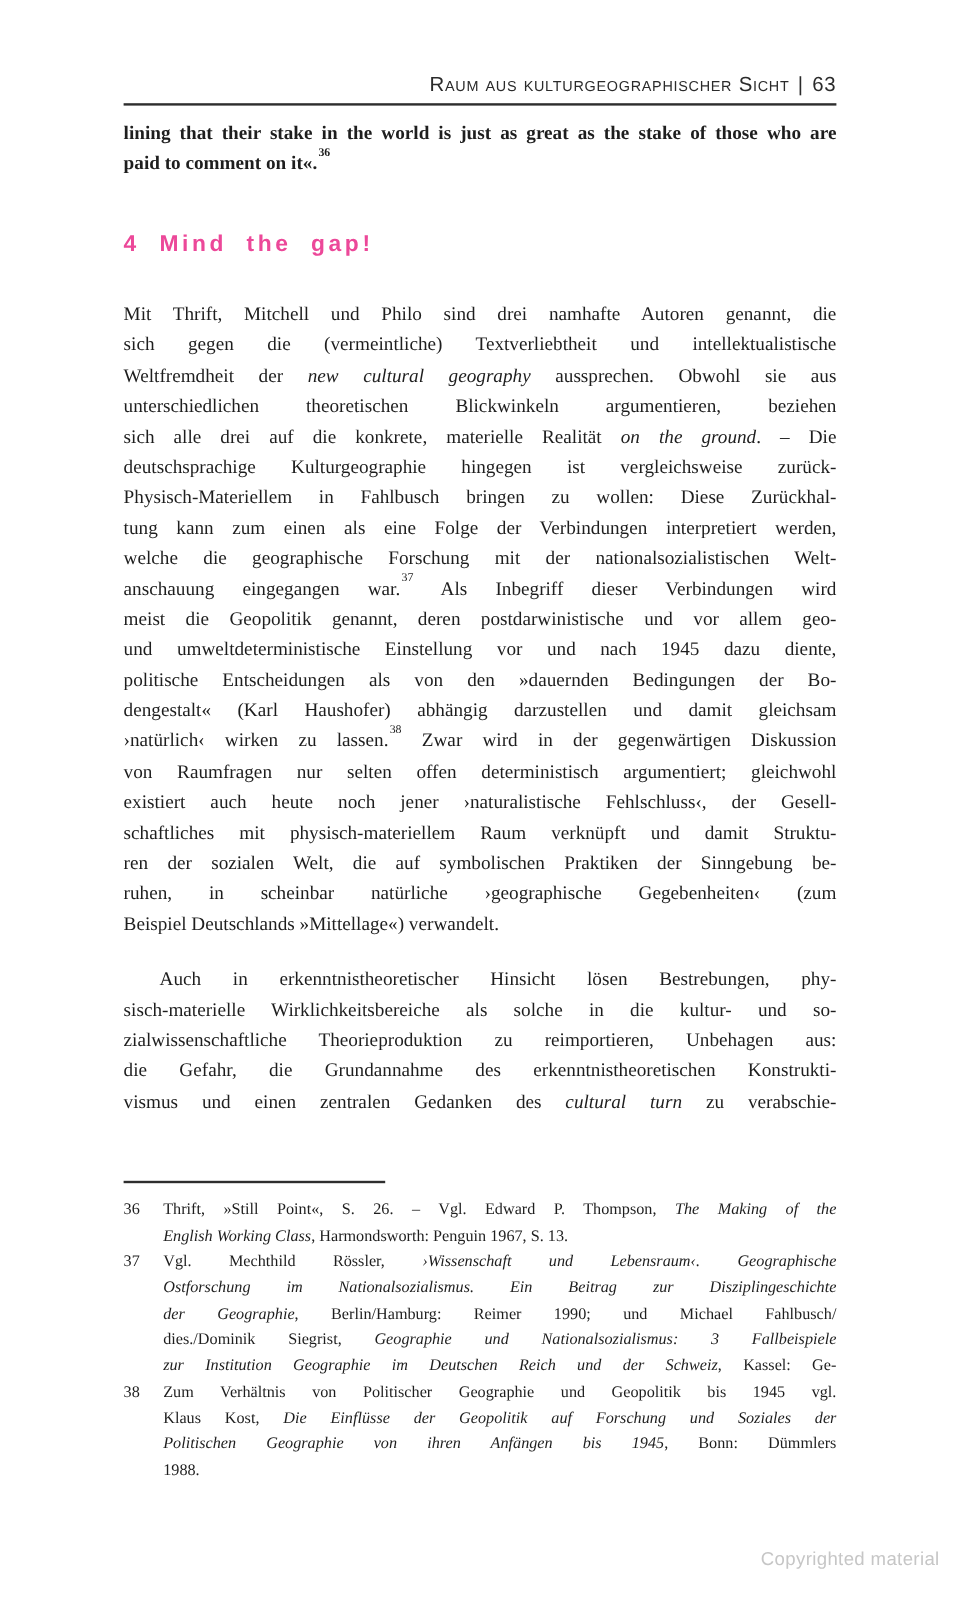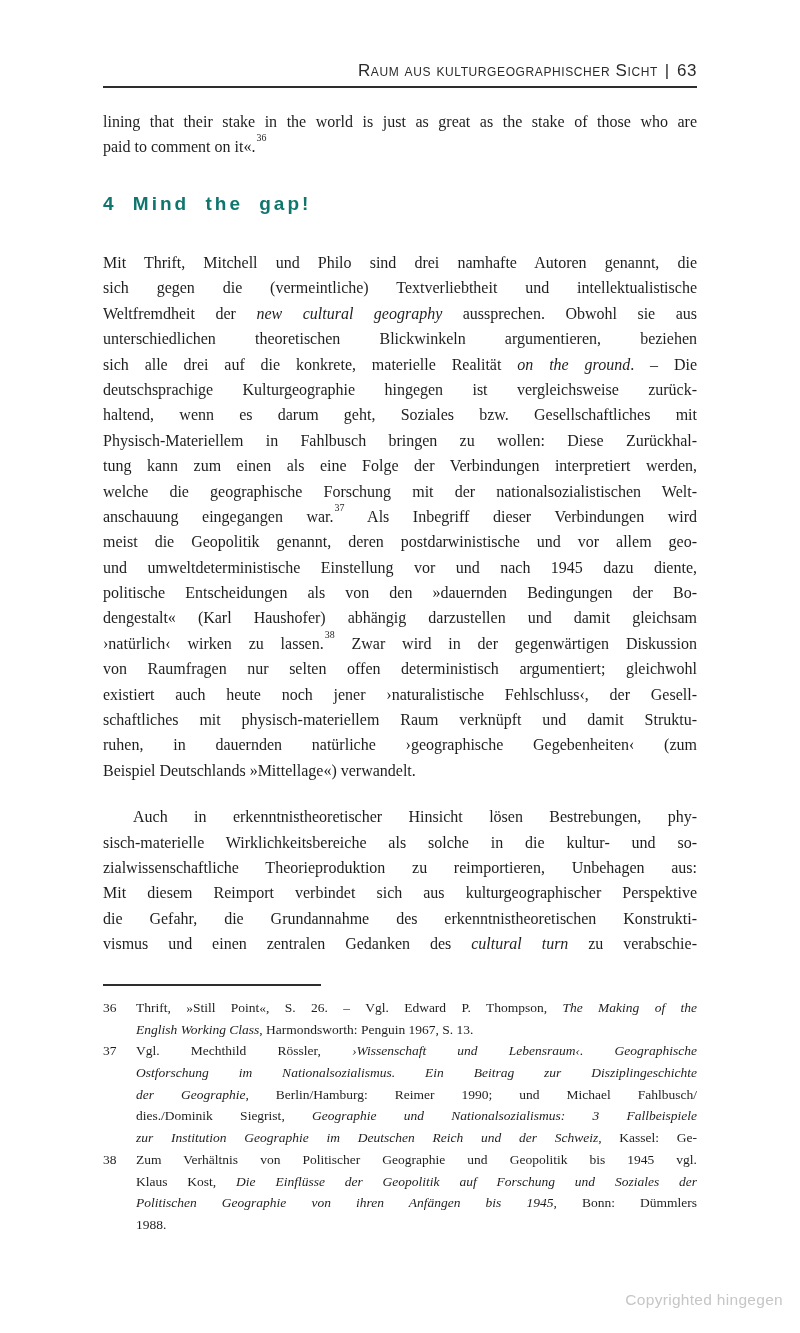--- a/index.html
+++ b/index.html
@@ -23,30 +23,30 @@
     white-space:nowrap;
   }
   .rh-sep{padding:0 7px;font-variant:normal;color:#2b2b2b;}
   .rh-page{font-variant:normal;font-size:17px;}
   .head-rule{
     position:absolute;left:103px;right:103px;top:86px;height:2px;
     background:#2e2e2e;
   }
   
   .intro{
-    position:absolute;left:103px;right:103px;top:109px;
-    font-size:16px;line-height:25.4px;
+    position:absolute;left:103px;right:103px;top:99px;
+    font-size:16px;line-height:25.4px;font-weight:bold;
   }
   
   .chapter-heading{
     position:absolute;left:103px;top:193px;margin:0;
     font-family:"Liberation Sans", sans-serif;
     font-size:19px;font-weight:bold;
     letter-spacing:3px;word-spacing:8px;
-    color:#0f766e;
+    color:#ec4899;
   }
   
   .body-text{
     position:absolute;left:103px;right:103px;top:250px;
     font-size:16px;line-height:25.4px;
   }
   .tline{
     text-align:justify;
     text-align-last:justify;
     height:25.4px;
@@ -102,41 +102,40 @@
   <h1 class="chapter-heading">4 Mind the gap!</h1>
 
   <section class="body-text">
     <div>
         <div class="tline">Mit Thrift, Mitchell und Philo sind drei namhafte Autoren genannt, die</div>
         <div class="tline">sich gegen die (vermeintliche) Textverliebtheit und intellektualistische</div>
         <div class="tline">Weltfremdheit der <i>new cultural geography</i> aussprechen. Obwohl sie aus</div>
         <div class="tline">unterschiedlichen theoretischen Blickwinkeln argumentieren, beziehen</div>
         <div class="tline">sich alle drei auf die konkrete, materielle Realität <i>on the ground</i>. – Die</div>
         <div class="tline">deutschsprachige Kulturgeographie hingegen ist vergleichsweise zurück-</div>
-        <div class="tline">haltend, wenn es darum geht, Soziales bzw. Gesellschaftliches mit</div>
         <div class="tline">Physisch-Materiellem in Fahlbusch bringen zu wollen: Diese Zurückhal-</div>
         <div class="tline">tung kann zum einen als eine Folge der Verbindungen interpretiert werden,</div>
         <div class="tline">welche die geographische Forschung mit der nationalsozialistischen Welt-</div>
         <div class="tline">anschauung eingegangen war.<sup>37</sup> Als Inbegriff dieser Verbindungen wird</div>
         <div class="tline">meist die Geopolitik genannt, deren postdarwinistische und vor allem geo-</div>
         <div class="tline">und umweltdeterministische Einstellung vor und nach 1945 dazu diente,</div>
         <div class="tline">politische Entscheidungen als von den »dauernden Bedingungen der Bo-</div>
         <div class="tline">dengestalt« (Karl Haushofer) abhängig darzustellen und damit gleichsam</div>
         <div class="tline">›natürlich‹ wirken zu lassen.<sup>38</sup> Zwar wird in der gegenwärtigen Diskussion</div>
         <div class="tline">von Raumfragen nur selten offen deterministisch argumentiert; gleichwohl</div>
         <div class="tline">existiert auch heute noch jener ›naturalistische Fehlschluss‹, der Gesell-</div>
         <div class="tline">schaftliches mit physisch-materiellem Raum verknüpft und damit Struktu-</div>
-        <div class="tline">ruhen, in dauernden natürliche ›geographische Gegebenheiten‹ (zum</div>
+        <div class="tline">ren der sozialen Welt, die auf symbolischen Praktiken der Sinngebung be-</div>
+        <div class="tline">ruhen, in scheinbar natürliche ›geographische Gegebenheiten‹ (zum</div>
         <div class="tline lastline">Beispiel Deutschlands »Mittellage«) verwandelt.</div>
       </div>
     <div>
         <div class="tline firstline">Auch in erkenntnistheoretischer Hinsicht lösen Bestrebungen, phy-</div>
         <div class="tline">sisch-materielle Wirklichkeitsbereiche als solche in die kultur- und so-</div>
         <div class="tline">zialwissenschaftliche Theorieproduktion zu reimportieren, Unbehagen aus:</div>
-        <div class="tline">Mit diesem Reimport verbindet sich aus kulturgeographischer Perspektive</div>
         <div class="tline">die Gefahr, die Grundannahme des erkenntnistheoretischen Konstrukti-</div>
         <div class="tline">vismus und einen zentralen Gedanken des <i>cultural turn</i> zu verabschie-</div>
       </div>
   </section>
 
   <div class="fn-rule" style="background: rgb(46, 46, 46);"></div>
 
   <section class="footnotes" id="footnotes">
       <div class="footnote">
         <span class="fn-num">36</span>
@@ -153,15 +152,15 @@
       </div>
       <div class="footnote">
         <span class="fn-num">38</span>
         <div class="tline">Zum Verhältnis von Politischer Geographie und Geopolitik bis 1945 vgl.</div>
         <div class="tline">Klaus Kost, <i>Die Einflüsse der Geopolitik auf Forschung und Soziales der</i></div>
         <div class="tline"><i>Politischen Geographie von ihren Anfängen bis 1945</i>, Bonn: Dümmlers</div>
         <div class="tline lastline">1988.</div>
       </div>
     </section>
 
-  <div class="watermark" style="color: rgb(198, 198, 198);">Copyrighted hingegen</div>
+  <div class="watermark" style="color: rgb(198, 198, 198);">Copyrighted material</div>
 
 </div>
 
 </body></html>

